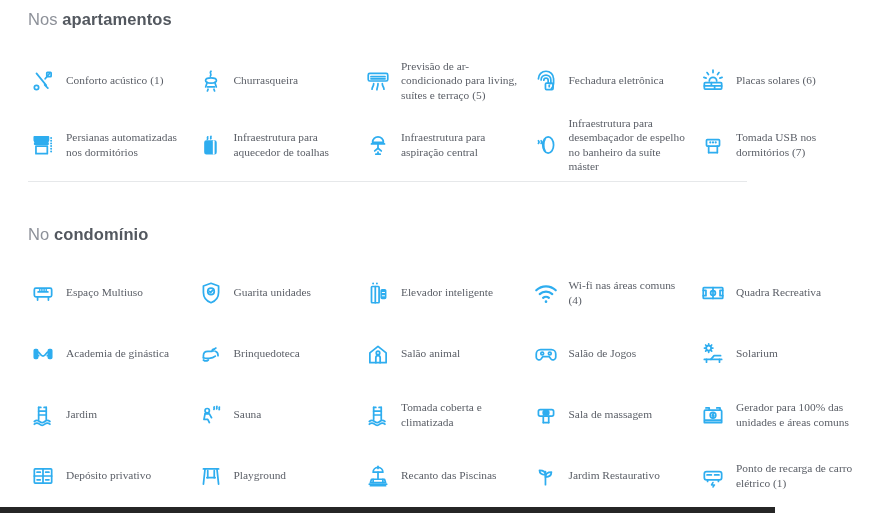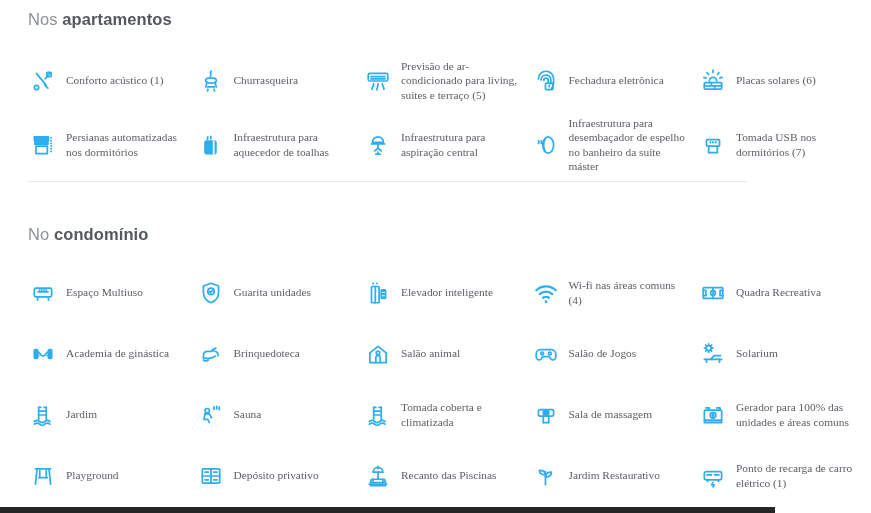--- a/index.html
+++ b/index.html
@@ -422,37 +422,37 @@
             </svg>
         </span>
         <span class="label">Gerador para 100% das unidades e áreas comuns</span>
       </div>
     </div>
 
     <div class="grid row-cond">
       <div class="amenity">
         <span class="icon">
           <svg viewBox="0 0 24 24">
+              <rect x="4" y="5.5" width="16" height="13" rx="0.8"></rect>
+              <path d="M12 5.5v13M4 12h16"></path>
+              <path d="M6.5 8.5h3M14.5 8.5h3M6.5 15.5h3M14.5 15.5h3"></path>
+            </svg>
+        </span>
+        <span class="label">Depósito privativo</span>
+      </div>
+      <div class="amenity">
+        <span class="icon">
+          <svg viewBox="0 0 24 24">
               <path d="M5 5.5h14"></path>
               <path d="M6.5 5.5L5 19.5M17.5 5.5L19 19.5"></path>
               <path d="M9 7v6.5M15 7v6.5"></path>
               <path d="M8.2 13.5h7.6"></path>
             </svg>
         </span>
         <span class="label">Playground</span>
-      </div>
-      <div class="amenity">
-        <span class="icon">
-          <svg viewBox="0 0 24 24">
-              <rect x="4" y="5.5" width="16" height="13" rx="0.8"></rect>
-              <path d="M12 5.5v13M4 12h16"></path>
-              <path d="M6.5 8.5h3M14.5 8.5h3M6.5 15.5h3M14.5 15.5h3"></path>
-            </svg>
-        </span>
-        <span class="label">Depósito privativo</span>
       </div>
       <div class="amenity">
         <span class="icon">
           <svg viewBox="0 0 24 24">
               <path d="M12 3v2"></path>
               <path d="M7.5 8.5a4.5 4.5 0 019 0z"></path>
               <path d="M12 8.5v6"></path>
               <path d="M6 15h12l1 3H5z"></path>
               <path d="M4 19.5h16M5 21h14"></path>
               <path d="M7.5 18v-3M16.5 18v-3"></path>

